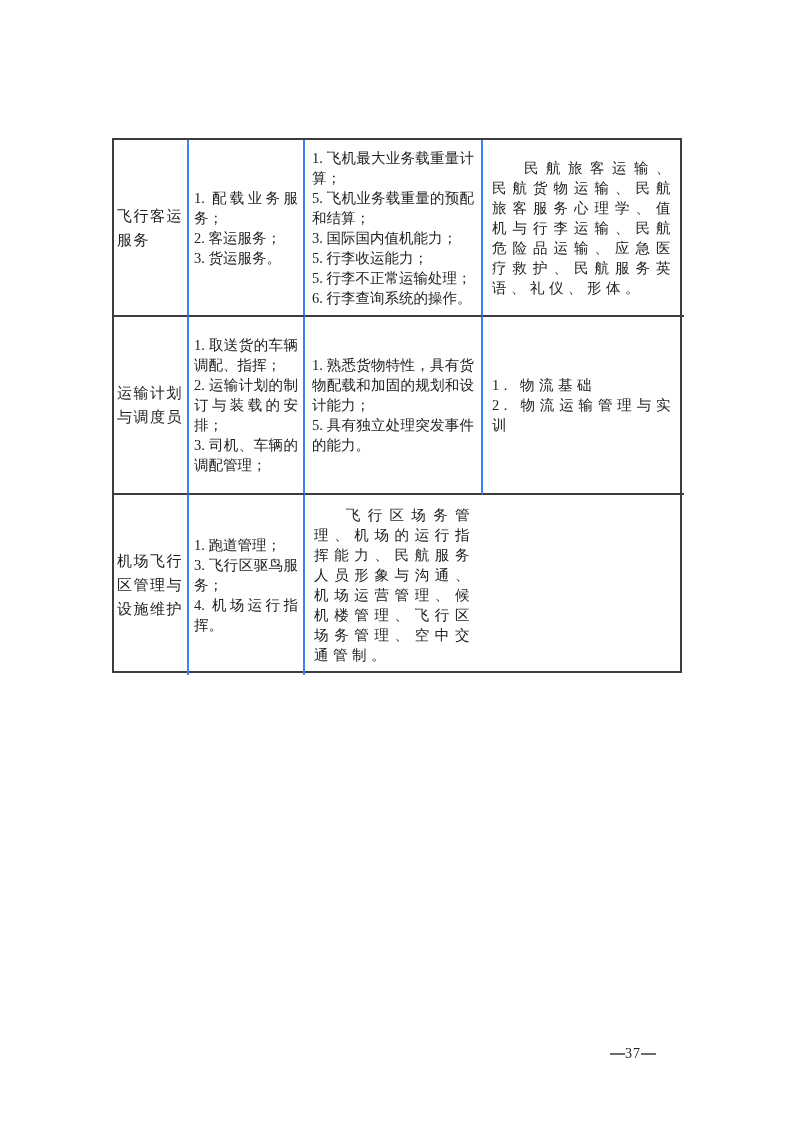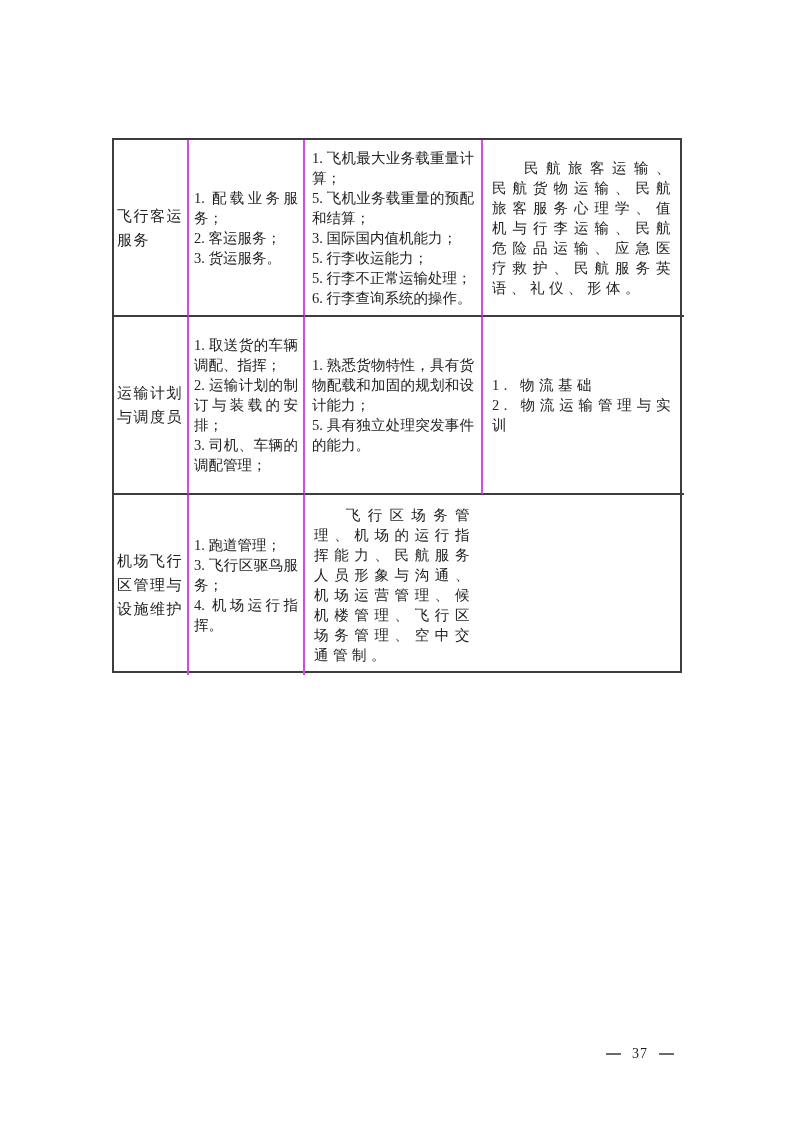--- a/index.html
+++ b/index.html
@@ -15,21 +15,21 @@
   .job-table {
     position: absolute;
     left: 112px; top: 138px;
     width: 570px; height: 535px;
     display: grid;
     grid-template-columns: 75px 116px 178px 201px;
     grid-template-rows: 177px 178px 180px;
     border: 2px solid #3d3d3d;
   }
   .cell {
-    border-right: 2px solid #d946ef;
+    border-right: 2px solid #3b82f6;
     border-bottom: 2px solid #3d3d3d;
     display: flex;
     flex-direction: column;
     justify-content: center;
     overflow: hidden;
     font-size: 14.5px;
     line-height: 20px;
   }
   .cell.last-col { border-right: none; }
   .cell.last-row { border-bottom: none; }
@@ -47,25 +47,25 @@
   .cell.courses  { padding: 0 9px; letter-spacing: 4.5px; line-height: 20px; }
 
   .cell p {
     text-align: justify;
     word-break: break-all;
   }
   .cell p.indent { text-indent: 2.2em; }
 
   .page-number {
     position: absolute;
-    left: 606px; top: 1044px;
+    left: 588px; top: 1044px;
     width: 68px; height: 20px;
     display: flex;
     align-items: center;
-    justify-content: space-between;
+    justify-content: flex-end;
     color: #333333;
   }
   .page-number .dash {
     width: 15px; height: 2px;
     background: #6b6b6b;
   }
   .page-number .num {
     font-size: 14px;
     letter-spacing: 1px;
     color: #1f1f1f;

